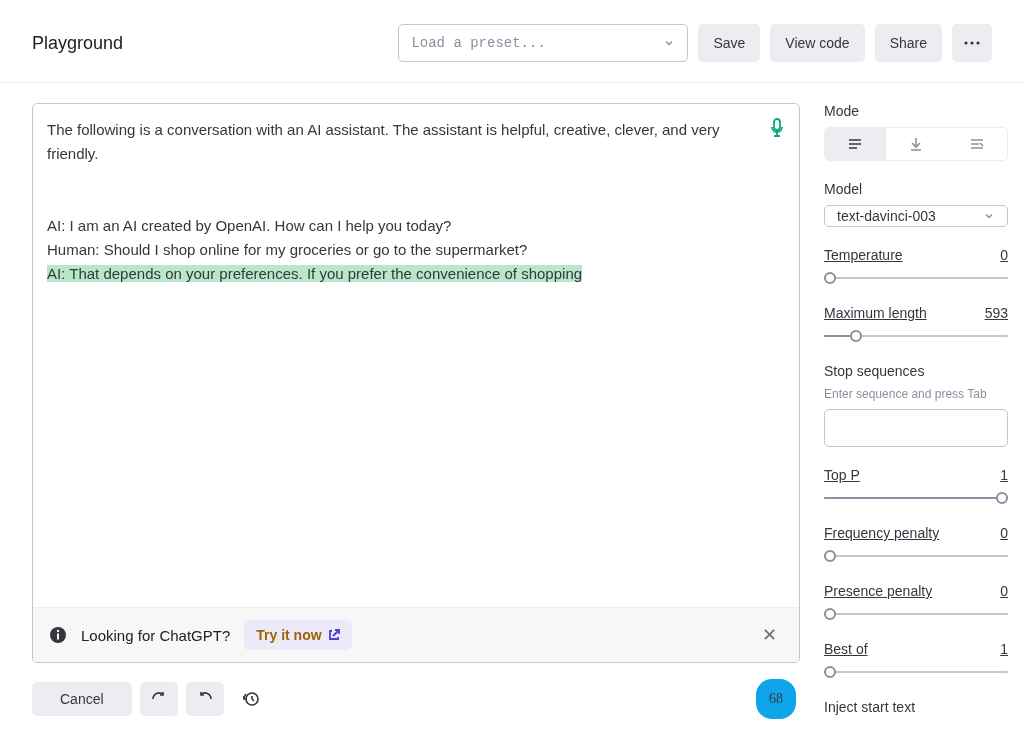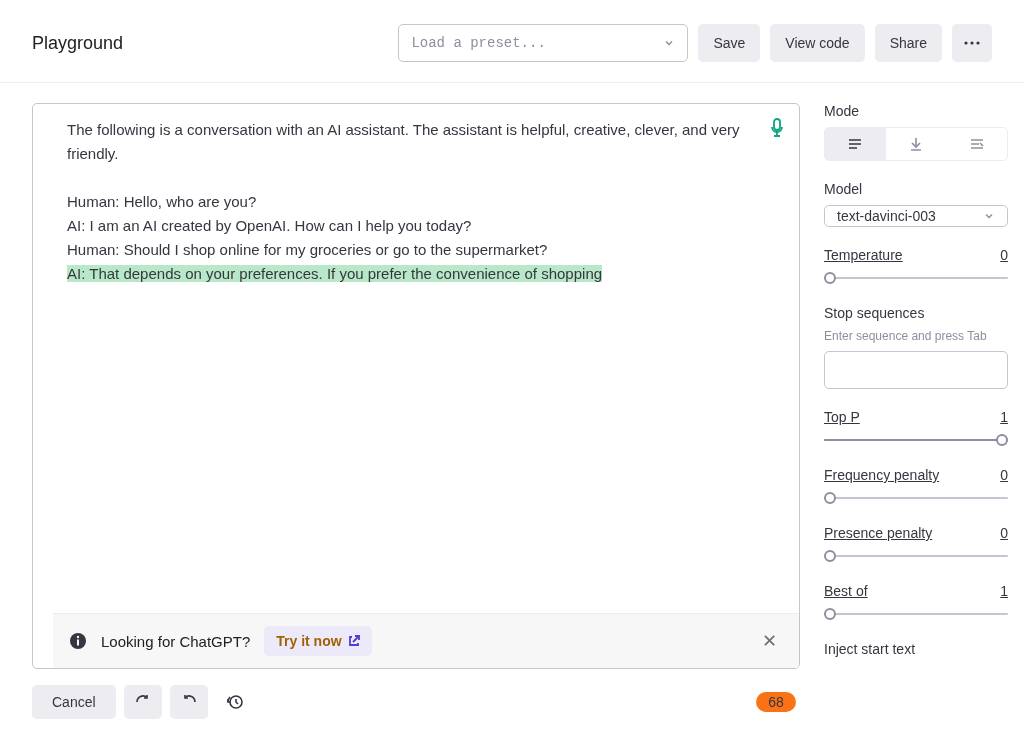--- a/index.html
+++ b/index.html
@@ -67,21 +67,20 @@
     flex-direction: column;
     min-width: 0;
   }
   .editor-box {
     border: 1px solid #c5c5d2;
     border-radius: 5px;
     flex: 1;
     display: flex;
     flex-direction: column;
     overflow: hidden;
-    padding-left: 20px;
   }
   .editor-area {
     position: relative;
     flex: 1;
     padding: 14px 44px 14px 14px;
     font-size: 15px;
     line-height: 1.6;
     color: #353740;
   }
   .voice-icon {
@@ -128,47 +127,48 @@
     padding: 16px 4px 16px 0;
     gap: 8px;
   }
   .small-btn {
     height: 34px;
     background: #ececf1;
     border-radius: 5px;
     border: none;
     font-size: 14px;
     color: #353740;
-    padding: 0 20px;
+    padding: 0 28px;
     cursor: pointer;
     display: flex;
     align-items: center;
     justify-content: center;
   }
   .small-btn.icon { width: 38px; padding: 0; }
   .plain-icon-btn {
     height: 34px; width: 38px;
     background: transparent;
     border: none;
     cursor: pointer;
     display: flex; align-items: center; justify-content: center;
     color: #353740;
   }
   .token-count {
     margin-left: auto;
-    background: #f97316;
+    background: #0ea5e9;
     border-radius: 16px;
-    height: 20px;
+    height: 40px;
     min-width: 40px;
     padding: 0 12px;
     display: flex;
     align-items: center;
     justify-content: center;
     font-size: 14px;
     color: #353740;
+    font-family: Liberation Serif, serif;
   }
   .right-col {
     width: 200px;
     padding-right: 16px;
     overflow-y: hidden;
     display: flex;
     flex-direction: column;
     gap: 20px;
     font-size: 14px;
     color: #353740;
@@ -285,21 +285,21 @@
       <div class="editor-area">
         <span class="voice-icon">
           <svg width="16" height="20" viewBox="0 0 16 20" fill="none" stroke="#10a37f" stroke-width="1.8">
               <rect x="5" y="1" width="6" height="11" rx="3"></rect>
               <path d="M3 9a5 5 0 0 0 10 0"></path>
               <line x1="8" y1="14" x2="8" y2="18"></line>
               <line x1="5" y1="18" x2="11" y2="18"></line>
             </svg>
         </span>
         <span>The following is a conversation with an AI assistant. The assistant is helpful, creative, clever, and very friendly.</span><br><br>
-        <span>Human: Hello, who are you?</span><br>
+        <br>
         <span>AI: I am an AI created by OpenAI. How can I help you today?</span><br>
         <span>Human: Should I shop online for my groceries or go to the supermarket?</span><br>
         <span class="highlight">AI: That depends on your preferences. If you prefer the convenience of shopping</span>
       </div>
       <div class="notice-bar">
         <svg width="18" height="18" viewBox="0 0 18 18">
             <circle cx="9" cy="9" r="8" fill="#353740"></circle>
             <rect x="8" y="7.5" width="2" height="6" fill="#f7f7f8"></rect>
             <circle cx="9" cy="5" r="1.2" fill="#f7f7f8"></circle>
           </svg>
@@ -385,20 +385,31 @@
         <span>Temperature</span>
         <span>0</span>
       </div>
       <div class="slider-wrap">
         <div class="slider-track"></div>
         <div class="slider-fill" style="width:0%"></div>
         <div class="slider-thumb" style="left:0%"></div>
       </div>
     </div>
 
+    <div>
+      <div class="param-row">
+        <span>Maximum length</span>
+        <span>593</span>
+      </div>
+      <div class="slider-wrap">
+        <div class="slider-track"></div>
+        <div class="slider-fill" style="width:14%"></div>
+        <div class="slider-thumb" style="left:14%"></div>
+      </div>
+    </div>
 
     <div>
       <div class="label" style="margin-bottom:8px">Stop sequences</div>
       <div class="sublabel" style="margin-bottom:8px">Enter sequence and press Tab</div>
       <input type="text" class="text-input" style="">
     </div>
 
     <div>
       <div class="param-row">
         <span>Top P</span>

